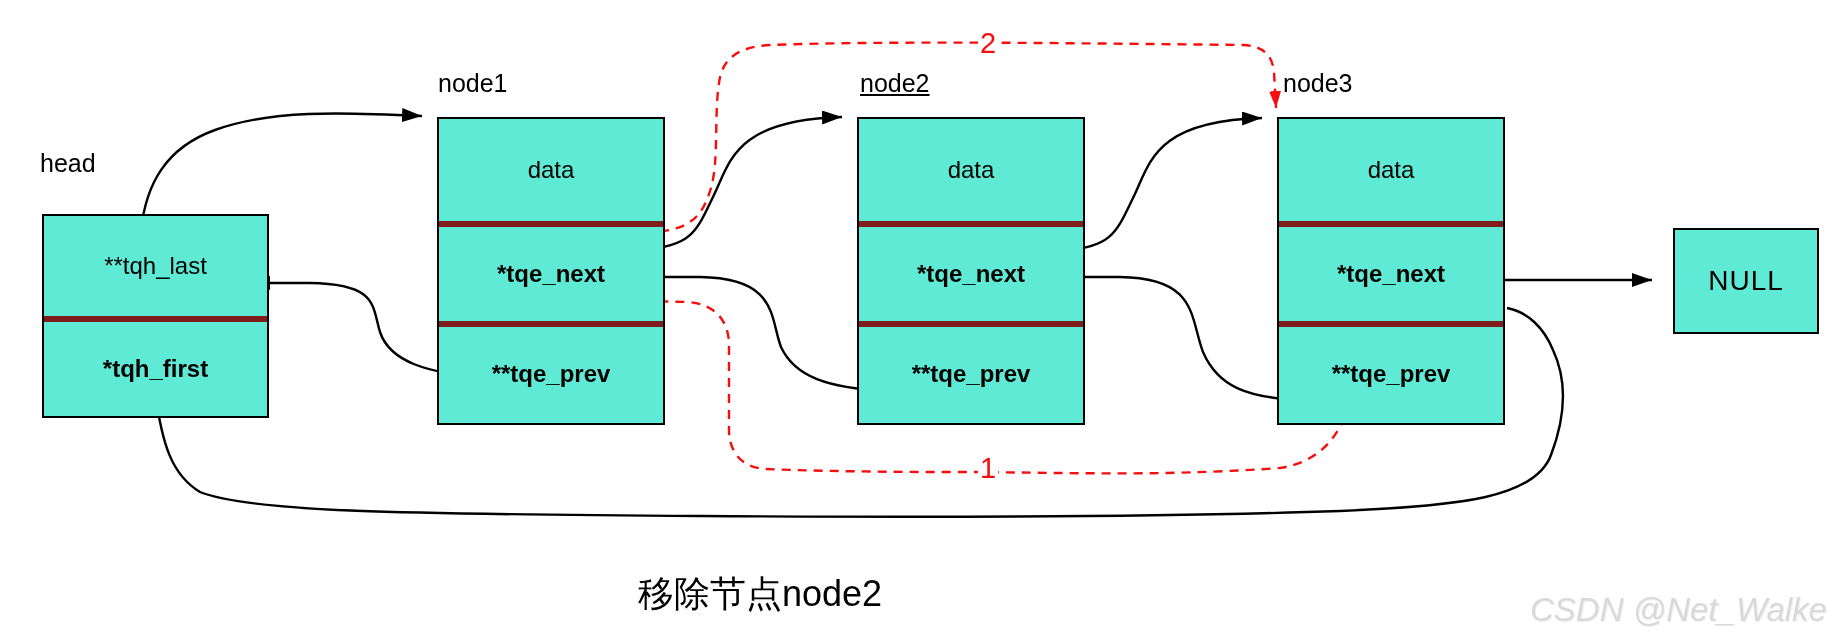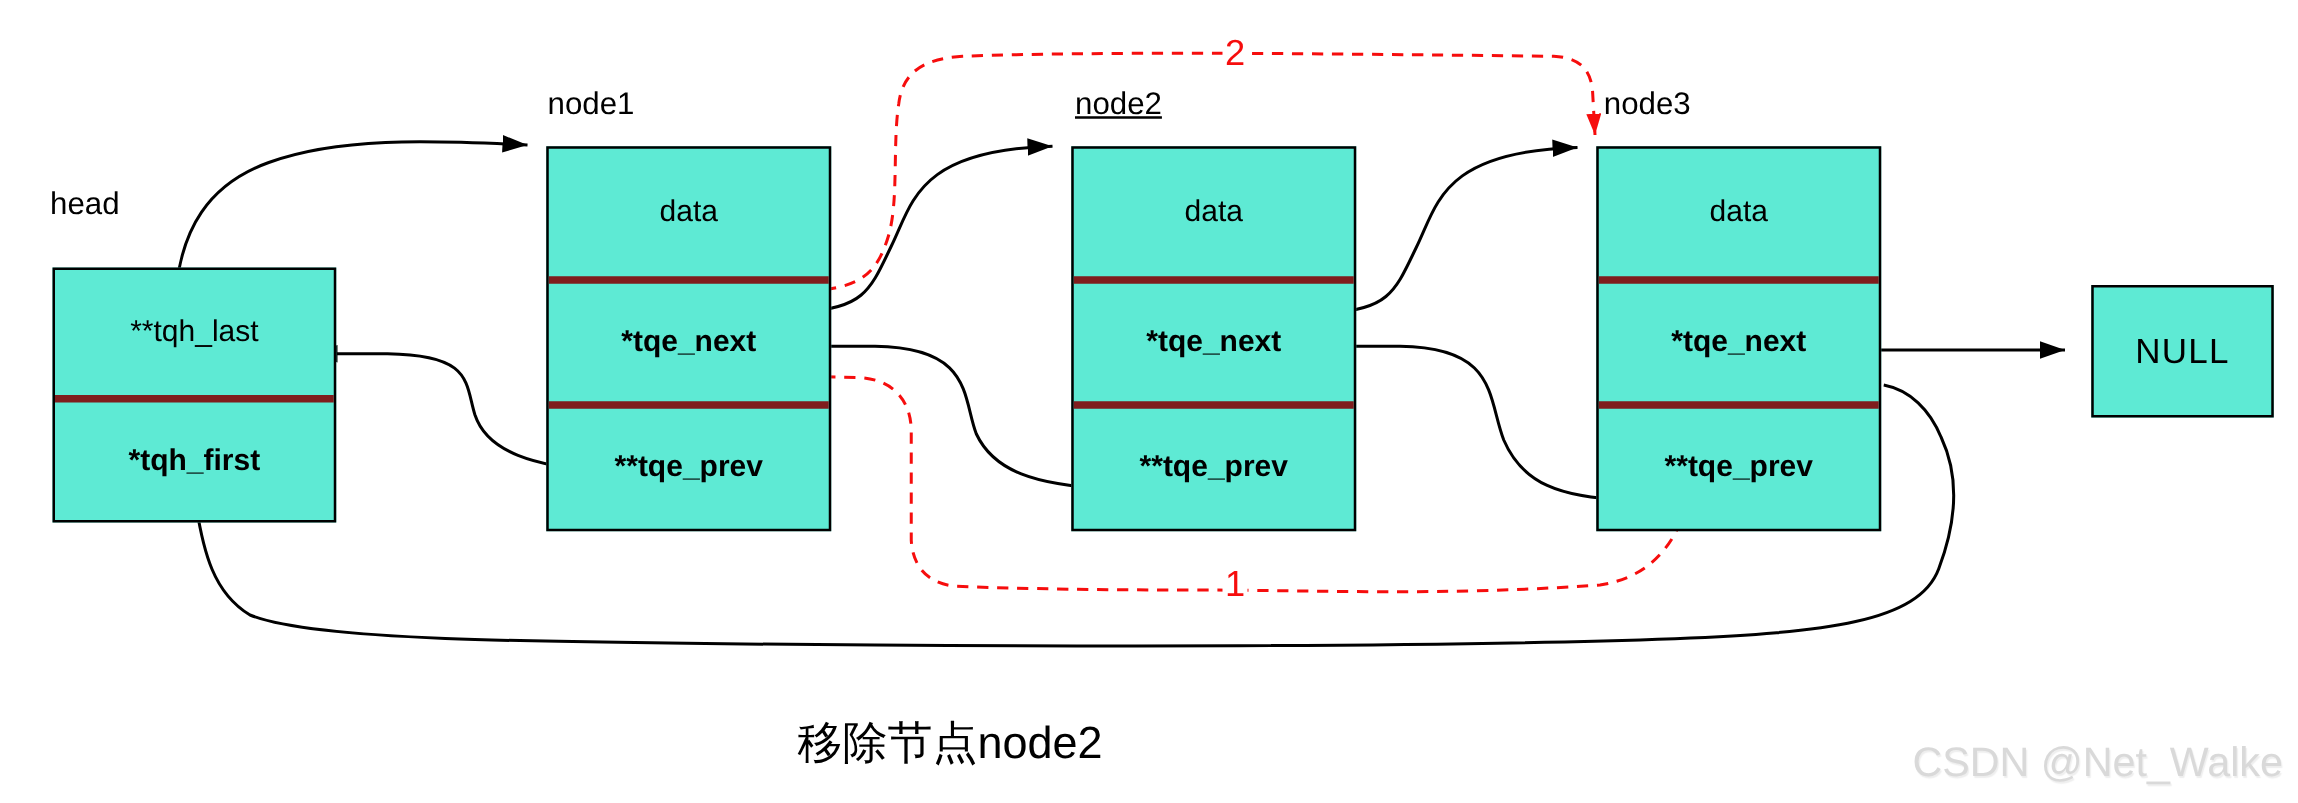--- a/index.html
+++ b/index.html
@@ -16,21 +16,21 @@
   .head-box .cell{height:100px;}
   .node-box{top:117px;width:228px;height:308px;}
   .node-box .cell{height:100px;}
   .node-box .cell:first-child{height:102px;}
   .null-box{left:1673px;top:228px;width:146px;height:106px;}
   .null-box .cell{height:102px;font-size:28px;letter-spacing:1px;}
   #svg-layer{position:absolute;left:0;top:0;width:1838px;height:642px;pointer-events:none;}
   .steplbl{position:absolute;font-size:29px;font-weight:400;color:#f60d0d;background:#fff;padding:0 2px;}
   #caption{position:absolute;left:638px;top:570px;font-size:36px;color:#000;white-space:nowrap;}
   #watermark{position:absolute;left:1530px;top:591px;font-size:33px;color:#d9d9d9;
-             white-space:nowrap;text-shadow:1px 1px 1px #eeeeee;}
+             white-space:nowrap;text-shadow:1px 1px 1px #eeeeee;font-style:italic;}
 </style>
 </head>
 <body>
 
 <div id="canvas">
 
   <svg id="svg-layer" viewBox="0 0 1838 642">
     <defs>
       <marker id="ahb" markerUnits="userSpaceOnUse" markerWidth="22" markerHeight="16" refX="20" refY="7" orient="auto">
         <path d="M0,0 L20,7 L0,14 Z" fill="#000"></path>

